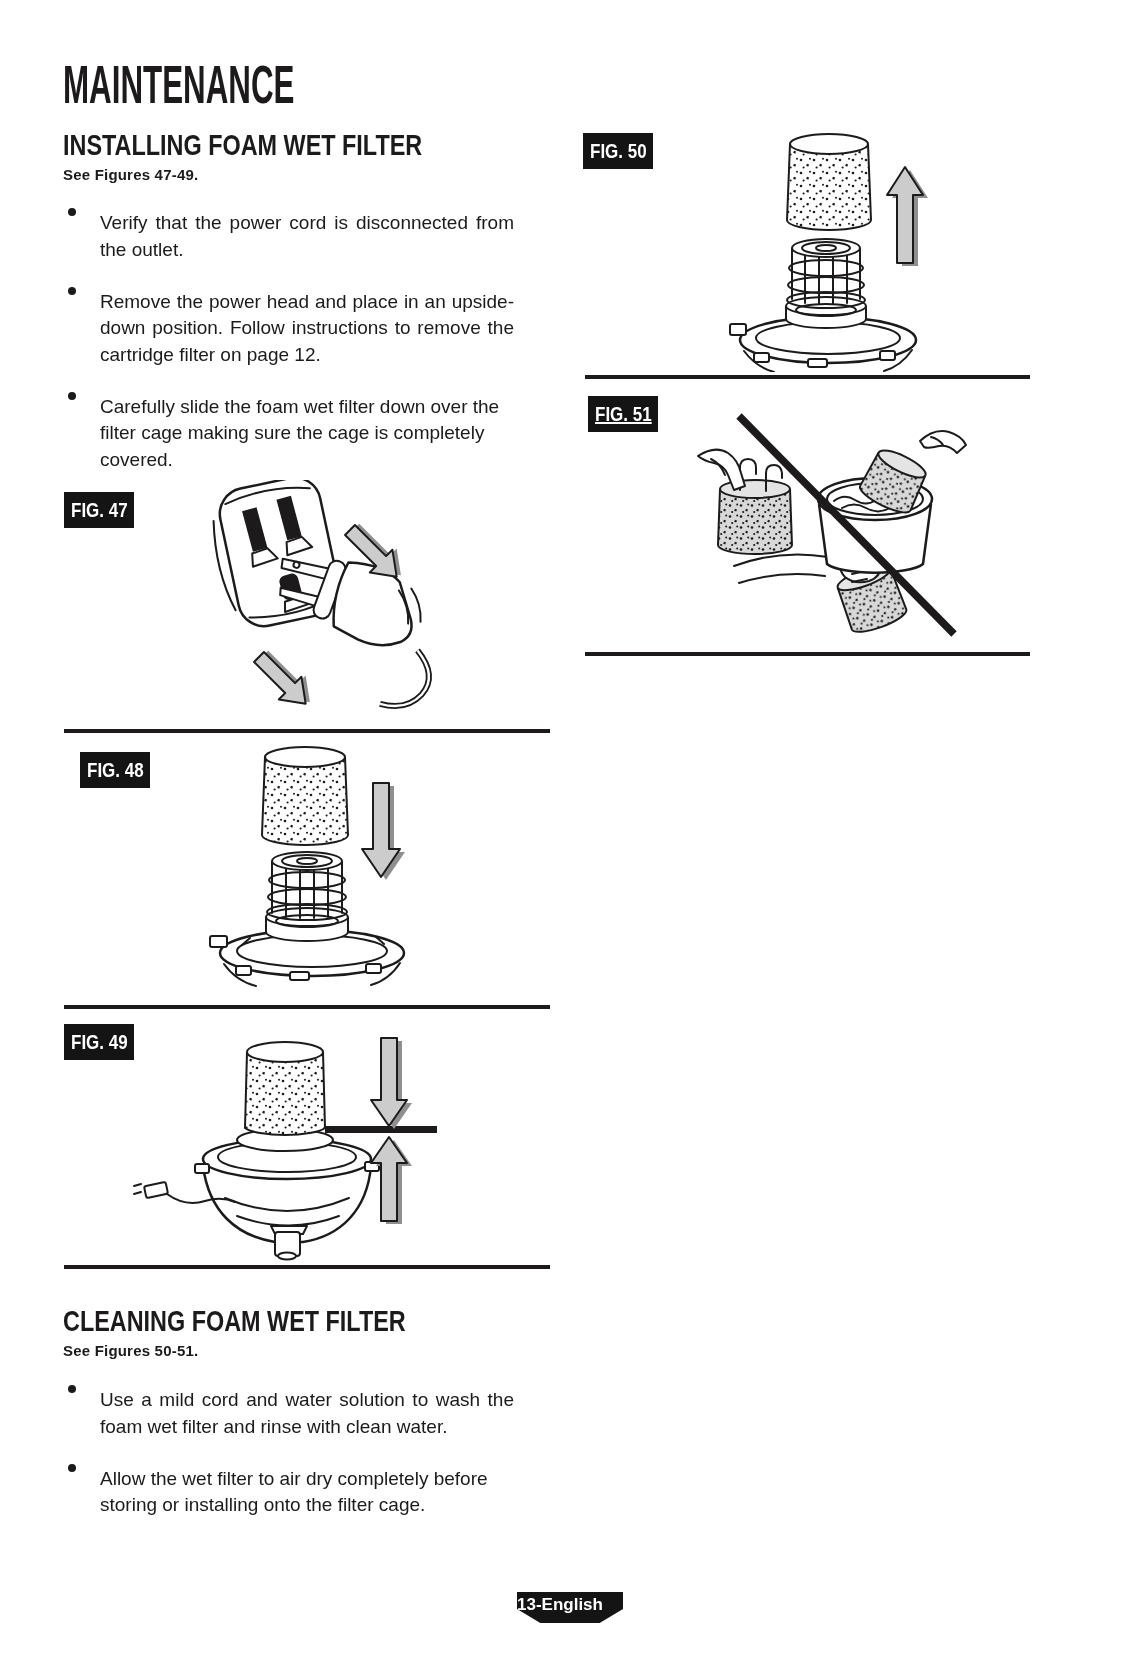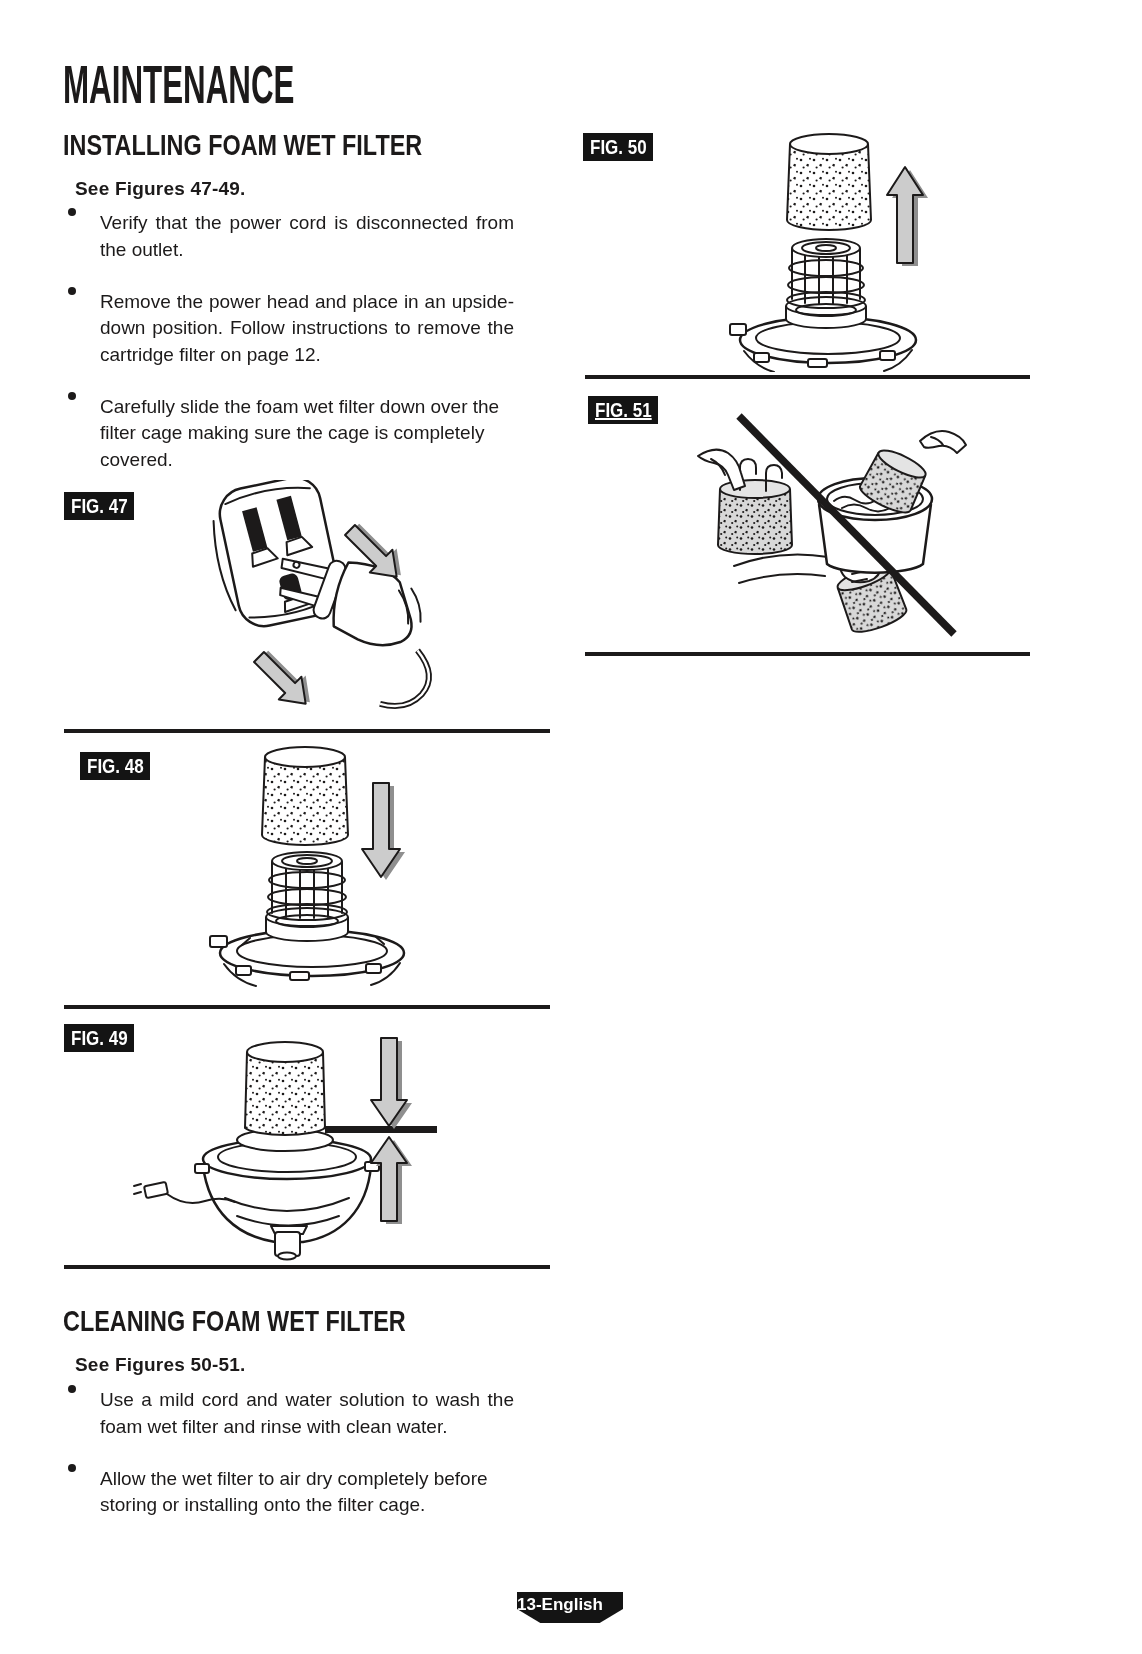--- a/index.html
+++ b/index.html
@@ -7,27 +7,27 @@
     --arrow-fill:#cccccc; --arrow-shadow:#8f8f8f; --foam-gray:#d8d8d8; --foam-top:#e4e4e4;
   }
   html,body{margin:0;padding:0;background:#e8e8e8;}
   .page{position:relative;width:1142px;height:1654px;margin:0 auto;background:var(--paper);
         font-family:"Liberation Sans","DejaVu Sans",sans-serif;color:var(--ink);overflow:hidden;}
   .abs{position:absolute;}
   h1.title{margin:0;font-size:54px;font-weight:bold;letter-spacing:0px;
            transform:scaleX(.58);transform-origin:left top;white-space:nowrap;line-height:1;}
   h2.sec{margin:0;font-size:30px;font-weight:bold;transform:scaleX(.78);transform-origin:left top;
          white-space:nowrap;line-height:1;}
-  .see{margin:12px;font-size:19px;font-weight:bold;letter-spacing:.2px;text-align:right;}
+  .see{margin:0;font-size:15px;font-weight:bold;letter-spacing:.2px;text-align:right;}
   ul.blist{margin:0;padding:0;list-style:none;width:462px;}
   ul.blist li{display:flex;align-items:flex-start;margin:0 0 3.5px 0;}
   .dot{flex:none;width:8px;height:8px;border-radius:50%;background:var(--ink);margin:9px 13px 0 5px;}
   ul.blist p{margin:11px;flex:1;font-size:19px;line-height:26.5px;text-align:justify;}
   ul.blist li:last-child p{text-align:left;}
-  .figlabel{display:flex;align-items:center;justify-content:center;width:70px;height:28px;
+  .figlabel{display:flex;align-items:center;justify-content:center;width:70px;height:36px;
             background:var(--label-bg);color:var(--label-text);font-size:20px;font-weight:bold;
             transform-origin:left top;}
   .figlabel span{transform:scaleX(.85);white-space:nowrap;}
   .hr{background:var(--ink);height:4px;}
   .footer-badge{width:106px;height:31px;background:var(--label-bg);color:var(--label-text);
             font-size:17px;font-weight:bold;text-align:left;line-height:26px;
             clip-path:polygon(0 0,100% 0,100% 55%,78% 100%,22% 100%,0 55%);}
   svg{color:var(--ink);display:block;}
   svg *{vector-effect:none;}
   .ln{stroke:currentColor;stroke-width:2;fill:none;stroke-linejoin:round;stroke-linecap:round;}

